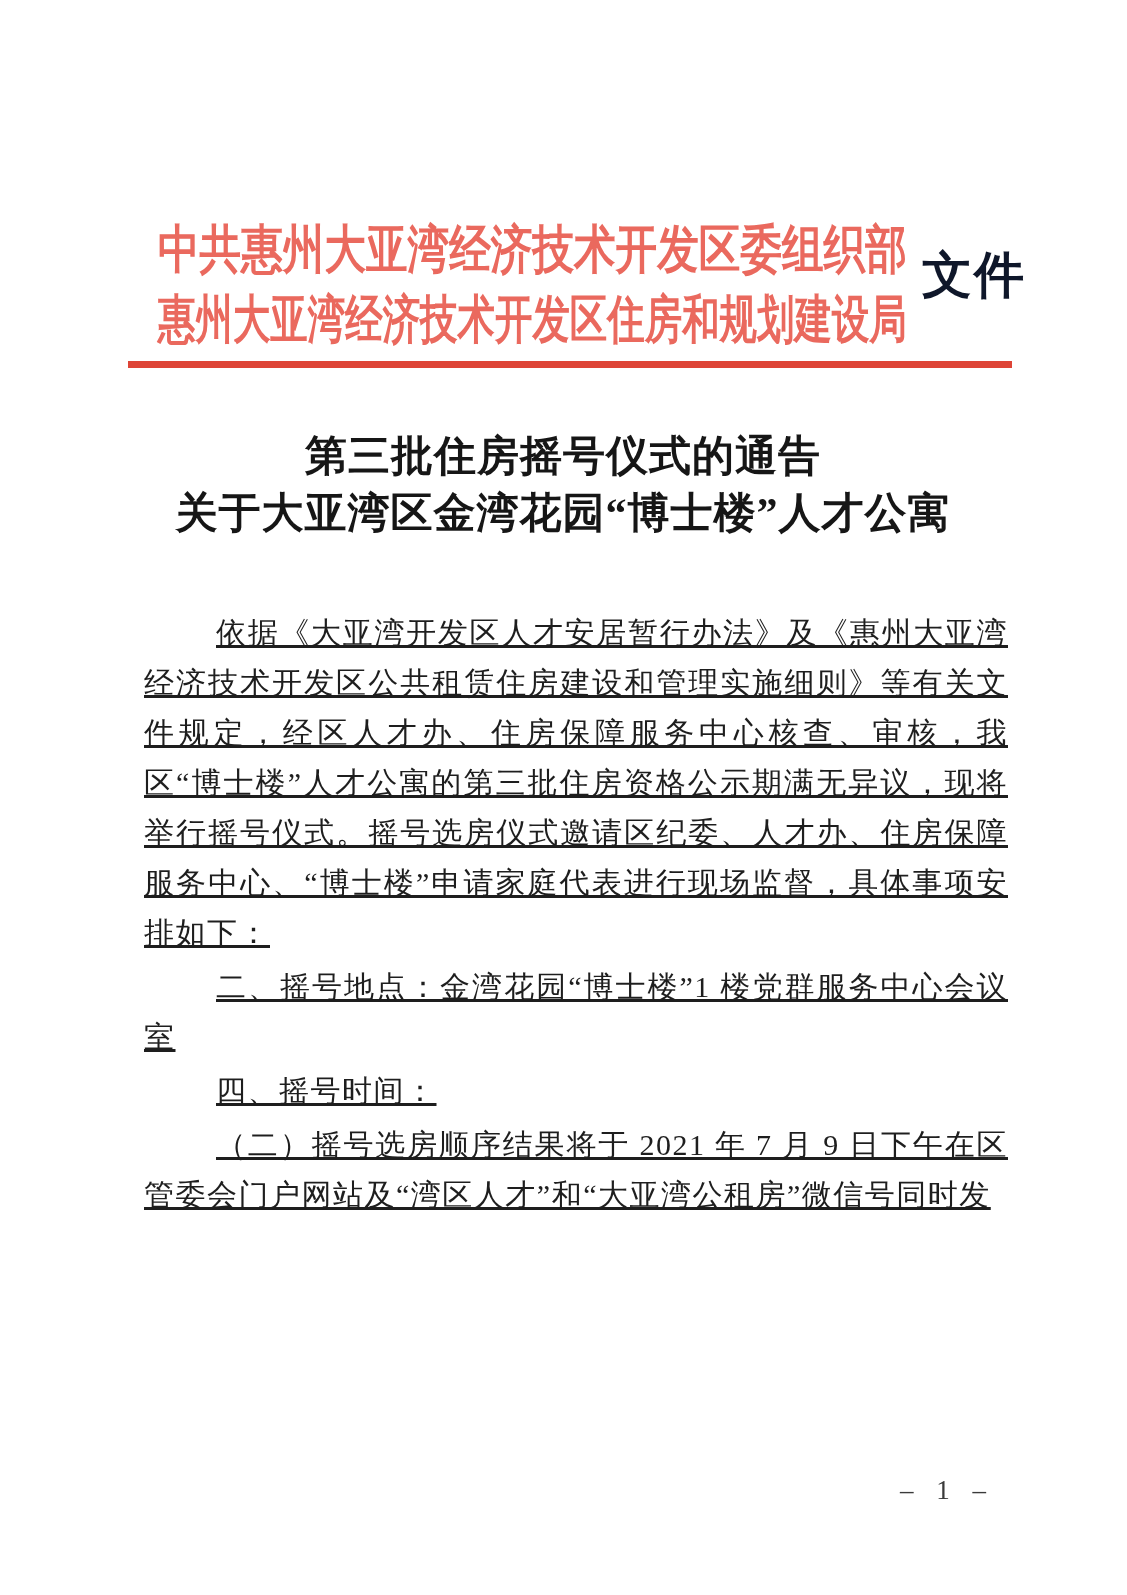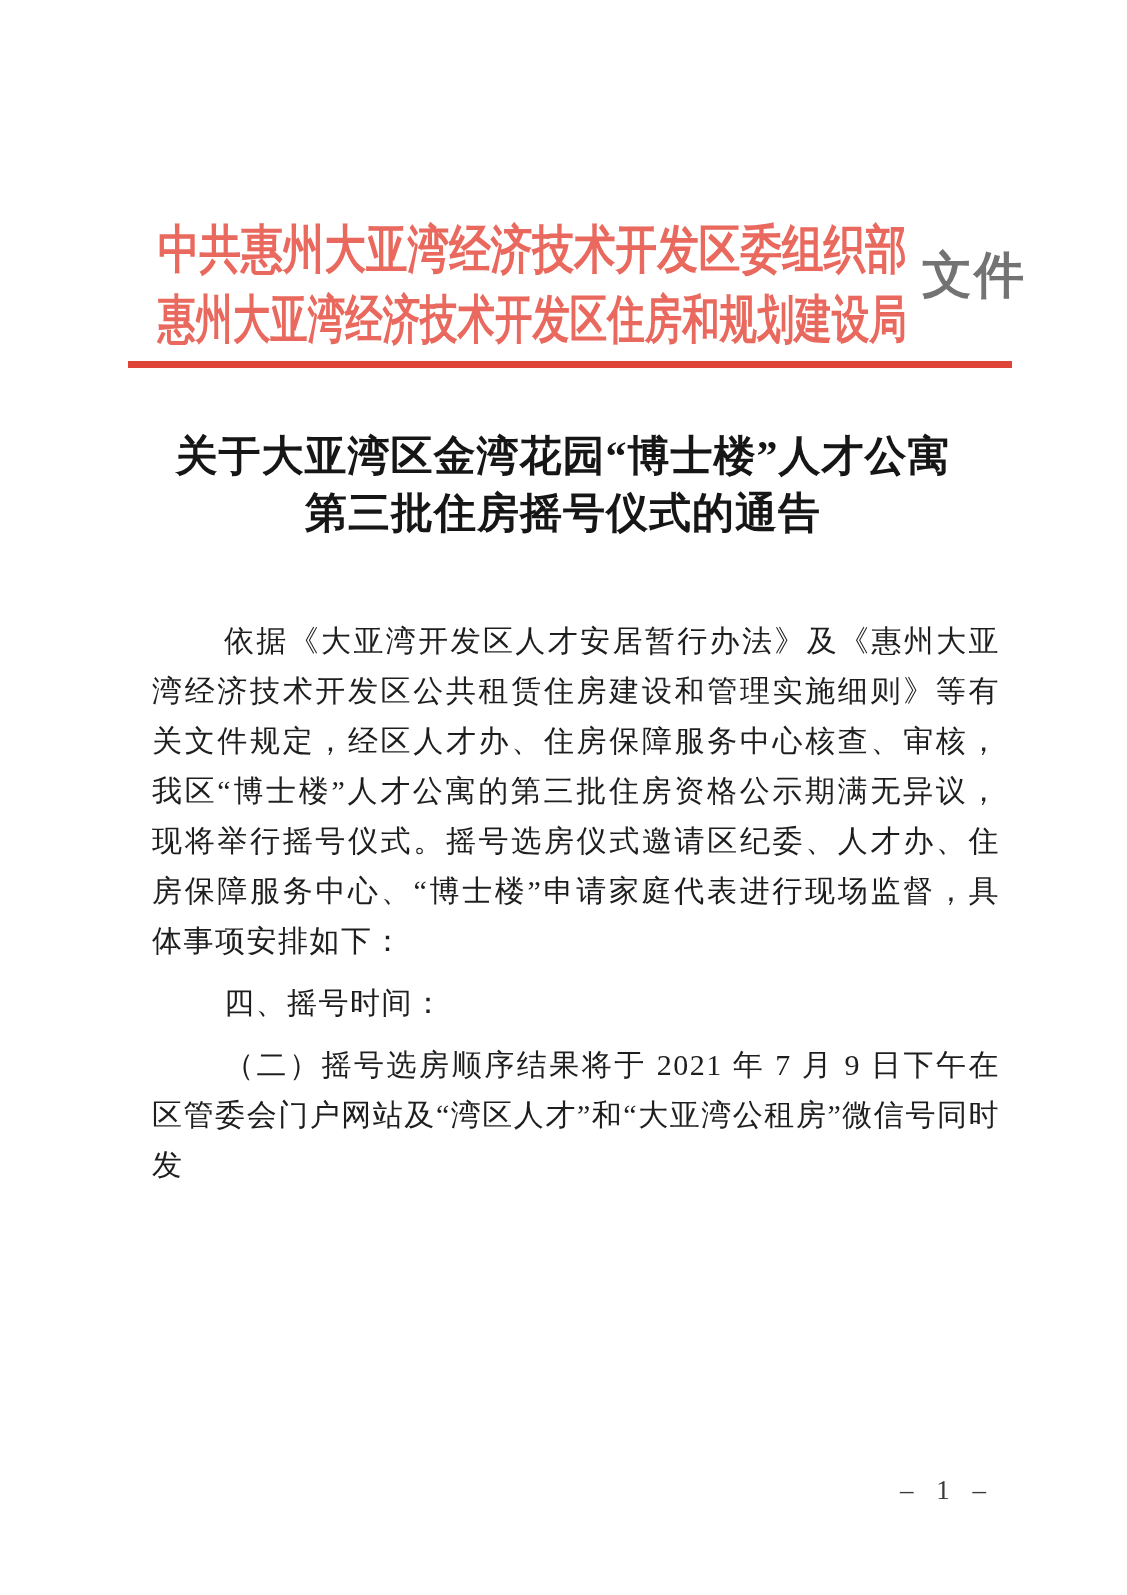--- a/index.html
+++ b/index.html
@@ -23,21 +23,21 @@
     transform-origin: left top;
   }
   .letterhead-line.l1 { top: 222px; transform: scaleX(0.80); }
   .letterhead-line.l2 { top: 292px; transform: scaleX(0.72); }
   .doc-type-label {
     position: absolute;
     left: 922px;
     top: 248px;
     font-size: 50px;
     line-height: 54px;
-    color: #737373;
+    color: #0f172a;
     font-weight: 700;
     letter-spacing: 2px;
     white-space: nowrap;
   }
   .red-rule {
     position: absolute;
     left: 128px;
     top: 361px;
     width: 884px;
     height: 7px;
@@ -64,23 +64,24 @@
     position: absolute;
     top: 604px;
     left: 140px;
     width: 872px;
     color: #1e1e1e;
     font-size: 30px;
     line-height: 50px;
     text-align: justify;
   }
   .body-block p {
-    margin: 12px;
+    margin: 4px;
     text-indent: 2.4em;
     letter-spacing: 1.5px;
+    text-decoration: underline;
   }
   
   .page-number {
     position: absolute;
     top: 1475px;
     left: 900px;
     font-size: 27px;
     color: #3a3a3a;
     letter-spacing: 8px;
     white-space: nowrap;
@@ -93,25 +94,26 @@
 
   <div class="letterhead-line l1">中共惠州大亚湾经济技术开发区委组织部</div>
 
   <div class="letterhead-line l2">惠州大亚湾经济技术开发区住房和规划建设局</div>
 
   <div class="doc-type-label">文件</div>
 
   <div class="red-rule"></div>
 
   <div class="title-block">
+    <div class="title-line">第三批住房摇号仪式的通告</div>
     <div class="title-line">关于大亚湾区金湾花园“博士楼”人才公寓</div>
-    <div class="title-line">第三批住房摇号仪式的通告</div>
   </div>
 
   <div class="body-block">
     <p>依据《大亚湾开发区人才安居暂行办法》及《惠州大亚湾经济技术开发区公共租赁住房建设和管理实施细则》等有关文件规定，经区人才办、住房保障服务中心核查、审核，我区“博士楼”人才公寓的第三批住房资格公示期满无异议，现将举行摇号仪式。摇号选房仪式邀请区纪委、人才办、住房保障服务中心、“博士楼”申请家庭代表进行现场监督，具体事项安排如下：</p>
+    <p>二、摇号地点：金湾花园“博士楼”1 楼党群服务中心会议室</p>
     <p>四、摇号时间：</p>
     <p>（二）摇号选房顺序结果将于 2021 年 7 月 9 日下午在区管委会门户网站及“湾区人才”和“大亚湾公租房”微信号同时发</p>
   </div>
 
   <div class="page-number">– 1 –</div>
 
 </div>
 
 </body></html>

